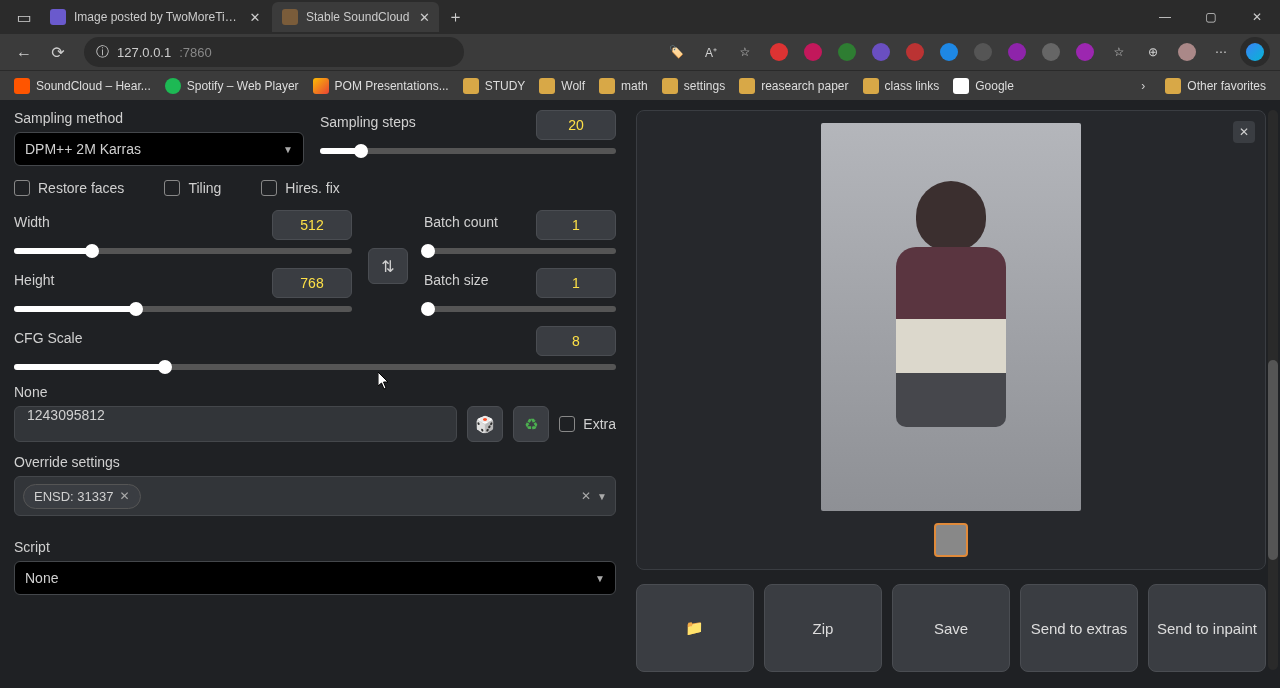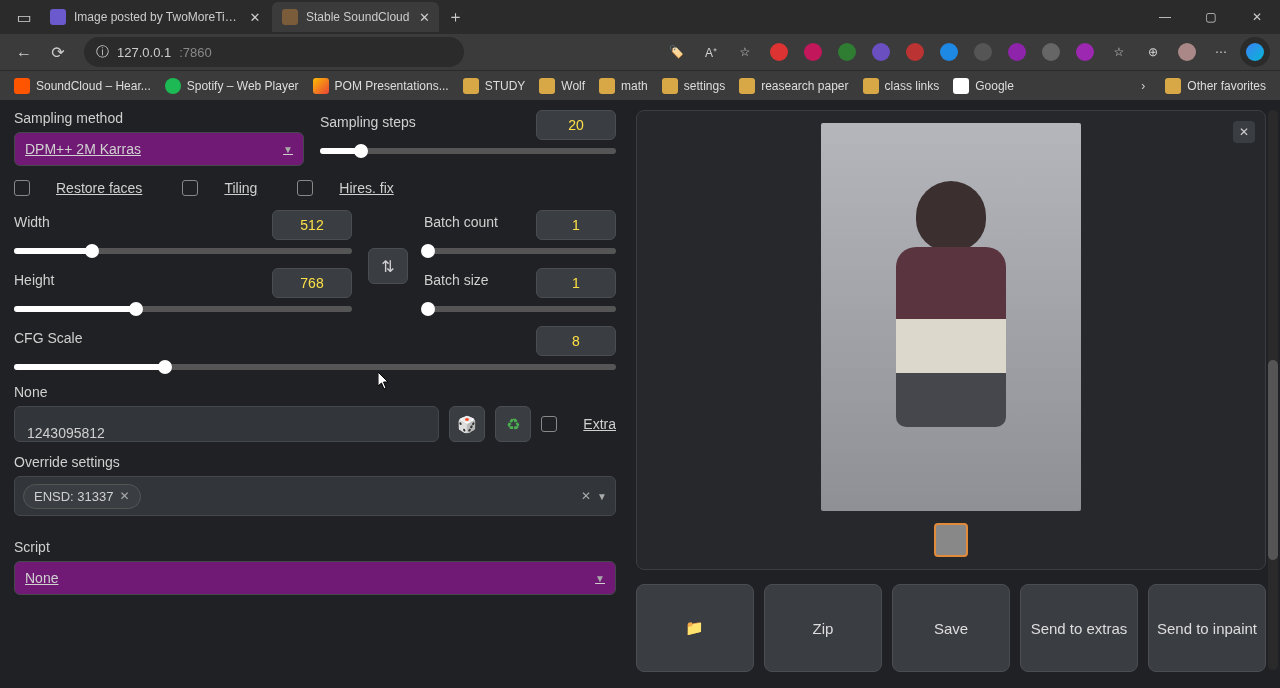--- a/index.html
+++ b/index.html
@@ -41,29 +41,29 @@
 .label { font-size: 14px; color: #d0d0d0; margin-bottom: 6px; }
 .row { display: flex; gap: 16px; align-items: flex-start; }
 
 .numbox { background: #3a3d42; border: 1px solid #4a4d52; border-radius: 6px; height: 30px; display: flex; align-items: center; justify-content: center; font-size: 14px; color: #fde047; }
 .numbox.w80 { width: 80px; }
 
 .sliderwrap { height: 6px; background: #555; border-radius: 3px; position: relative; margin-top: 8px; }
 .sliderfill { height: 100%; background: #fff; border-radius: 3px; }
 .thumb { width: 14px; height: 14px; background: #fff; border-radius: 50%; position: absolute; top: -4px; transform: translateX(-50%); }
 
-.dropdown { background: #701a75; border: 1px solid #44474b; border-radius: 6px; height: 34px; display: flex; align-items: center; padding: 0 10px; font-size: 14px; justify-content: space-between; text-decoration: underline; }
+.dropdown { background: #000000; border: 1px solid #44474b; border-radius: 6px; height: 34px; display: flex; align-items: center; padding: 0 10px; font-size: 14px; justify-content: space-between; }
 .chev { font-size: 10px; color: #aaa; }
 
-.check { display: flex; align-items: center; gap: 26px; font-size: 14px; text-decoration: underline; }
+.check { display: flex; align-items: center; gap: 8px; font-size: 14px; }
 .check .box { width: 16px; height: 16px; border: 1.5px solid #888; border-radius: 3px; }
 
 .swapbtn { width: 40px; height: 36px; background: #3a3d42; border: 1px solid #4a4d52; border-radius: 6px; display: flex; align-items: center; justify-content: center; font-size: 16px; }
 
-.seedinput { background: #323539; border: 1px solid #44474b; border-radius: 6px; height: 36px; flex: 1; display: flex; align-items: flex-end; padding: 0 12px; font-size: 14px; }
+.seedinput { background: #323539; border: 1px solid #44474b; border-radius: 6px; height: 36px; flex: 1; display: flex; align-items: flex-start; padding: 0 12px; font-size: 14px; }
 .iconbtn { width: 36px; height: 36px; background: #3a3d42; border: 1px solid #4a4d52; border-radius: 6px; display: flex; align-items: center; justify-content: center; font-size: 16px; }
 
 .tagbox { background: #323539; border: 1px solid #44474b; border-radius: 6px; min-height: 40px; display: flex; align-items: center; padding: 4px 8px; gap: 6px; }
 .tag { background: #3a3d42; border: 1px solid #555; border-radius: 14px; padding: 4px 10px; font-size: 13px; display: flex; align-items: center; gap: 6px; }
 .tag .x { font-size: 12px; color: #aaa; }
 .tagctl { margin-left: auto; display: flex; align-items: center; gap: 6px; color: #aaa; font-size: 12px; }
 
 
 .preview { border: 1px solid #3a3d42; border-radius: 8px; padding: 12px; position: relative; background: #26282c; }
 .closeprev { position: absolute; top: 10px; right: 10px; width: 22px; height: 22px; background: #3a3d42; border-radius: 4px; display: flex; align-items: center; justify-content: center; font-size: 12px; }

